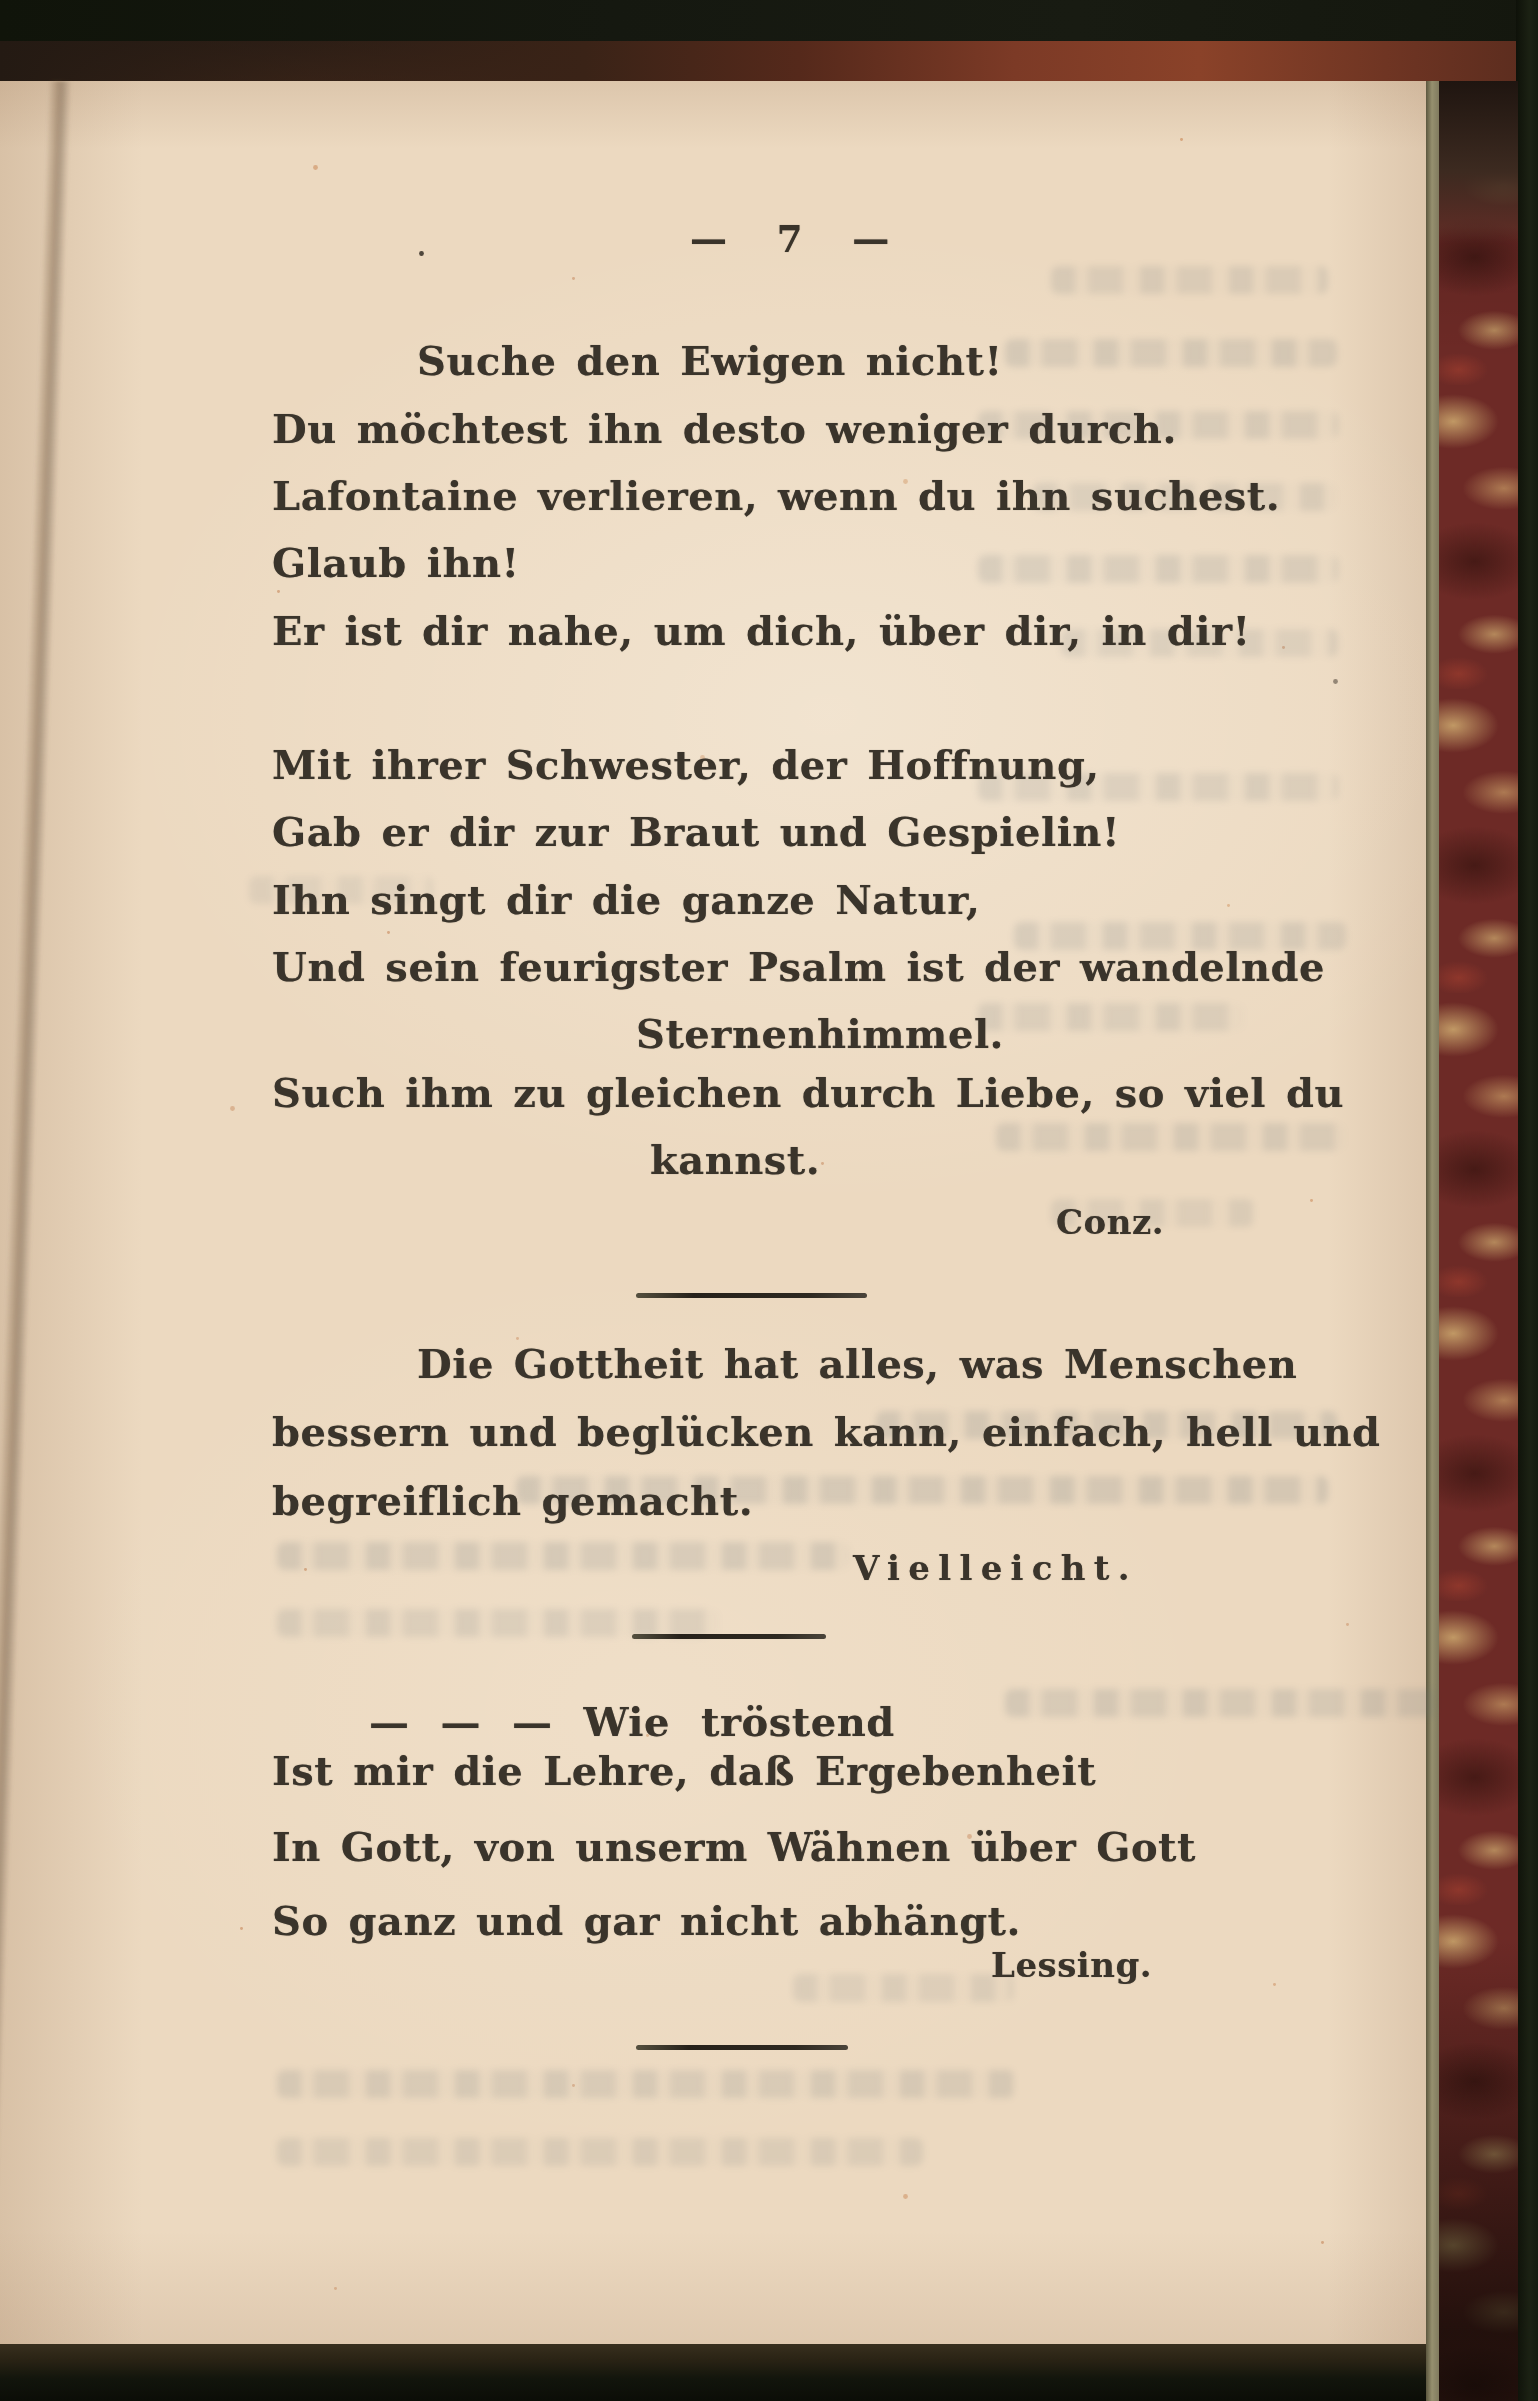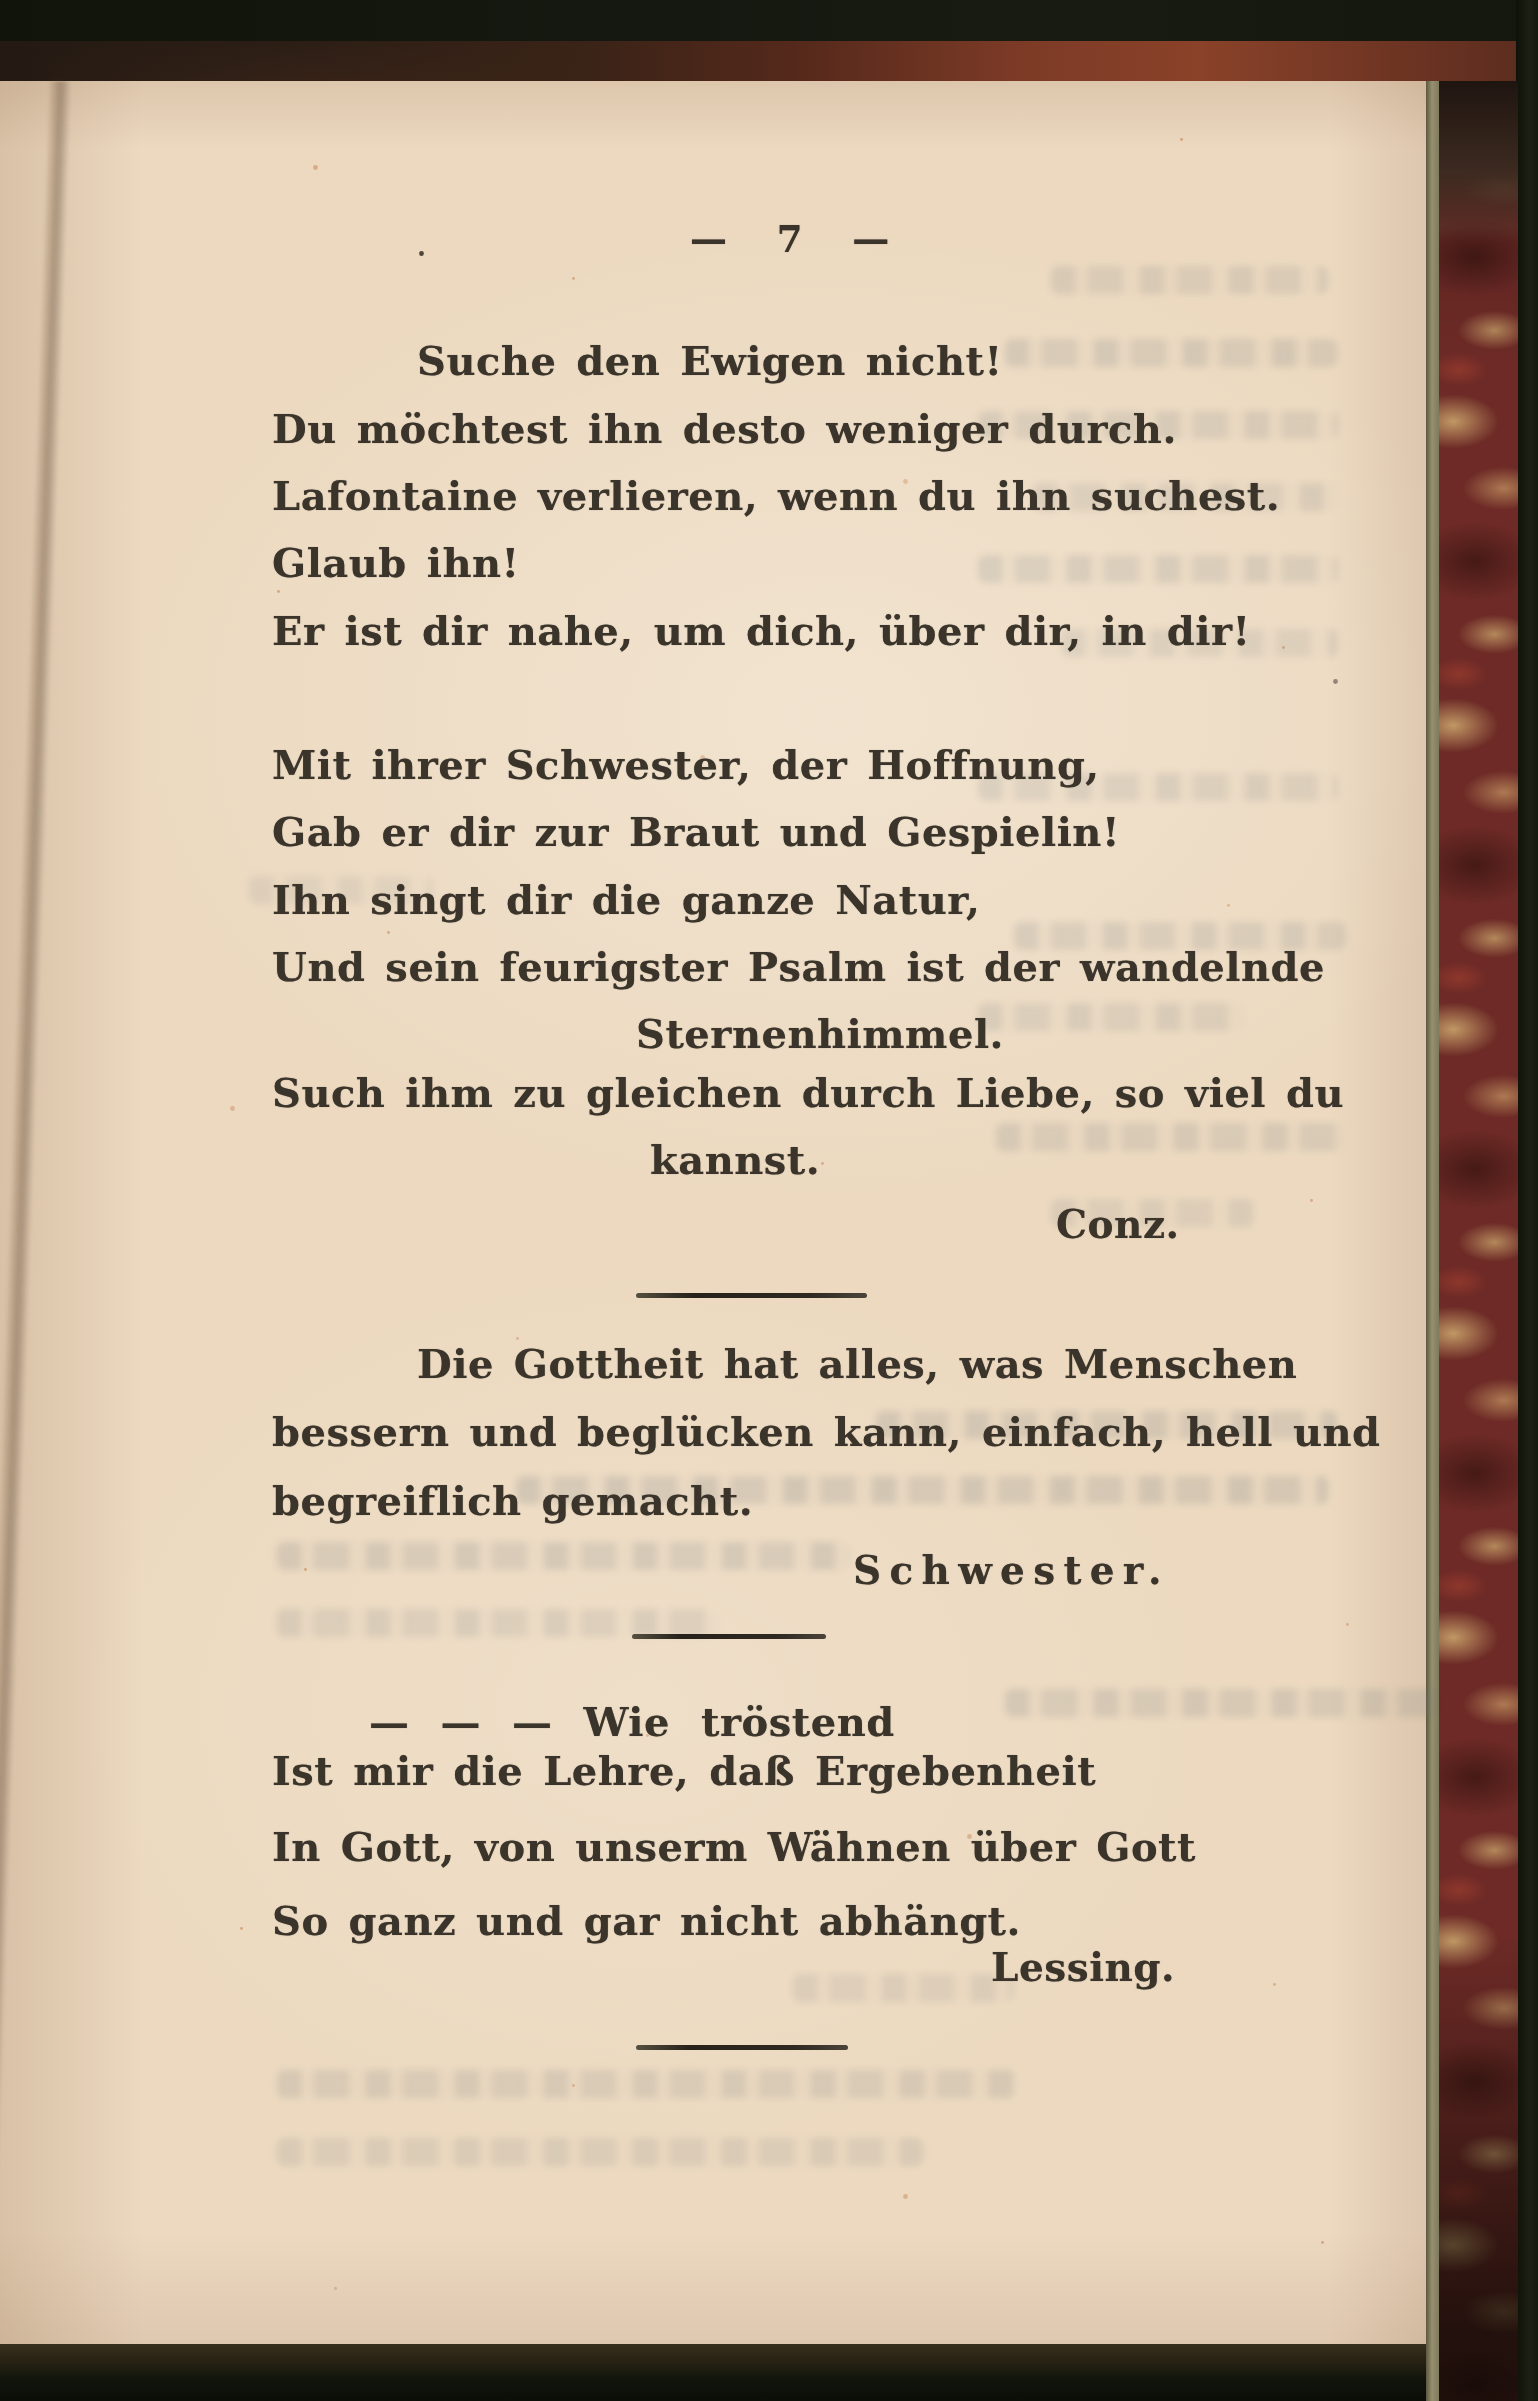--- a/index.html
+++ b/index.html
@@ -71,21 +71,21 @@
       rgba(104,114,118,.55) 0 24px, rgba(104,114,118,.10) 24px 37px,
       rgba(104,114,118,.48) 37px 72px, rgba(104,114,118,.08) 72px 89px);}
   
   .tl{position:absolute;white-space:nowrap;color:#3a342b;
     font-weight:bold;font-size:40px;line-height:1;
     letter-spacing:0.5px;word-spacing:5.5px;
     text-shadow:0 0 0.9px rgba(58,52,43,.55);}
   .header{font-size:37px;letter-spacing:1.8px;}
   .hdr-wrap{position:absolute;left:272px;top:221px;width:1037px;text-align:center;}
   .hdr-wrap span{padding:0 24px;}
-  .attr{font-size:39px;}
+  .attr{font-size:34px;}
   .attr-spaced{letter-spacing:8.3px;}
   .divider{position:absolute;height:4.6px;border-radius:2.8px;
     background:linear-gradient(90deg,#55503f,#26211a 25%,#2e2921 75%,#4a443a);}
   .dash-line{word-spacing:16.6px;margin-top:25px;}
 </style>
 </head>
 <body>
 
 <div class="scene">
 
@@ -139,21 +139,21 @@
   <div class="tl" style="left:272px;top:947px">Und sein feurigster Psalm ist der wandelnde</div>
   <div class="tl" style="left:636px;top:1014px">Sternenhimmel.</div>
   <div class="tl" style="left:272px;top:1073px">Such ihm zu gleichen durch Liebe, so viel du</div>
   <div class="tl" style="left:650px;top:1140px">kannst.</div>
   <div class="tl attr" style="left:1056px;top:1205px">Conz.</div>
   <div class="divider" style="left:636px;top:1293px;width:231px"></div>
 
   <div class="tl" style="left:417px;top:1344px">Die Gottheit hat alles, was Menschen</div>
   <div class="tl" style="left:272px;top:1481px">begreiflich gemacht.</div>
   <div class="tl" style="left:272px;top:1412px">bessern und beglücken kann, einfach, hell und</div>
-  <div class="tl attr attr-spaced" style="left:853px;top:1551px">Schwester.</div>
+  <div class="tl attr attr-spaced" style="left:853px;top:1551px">Vielleicht.</div>
   <div class="divider" style="left:632px;top:1634px;width:194px"></div>
 
   <div class="tl dash-line" style="left:369px;top:1677px">— — — Wie tröstend</div>
   <div class="tl" style="left:272px;top:1751px">Ist mir die Lehre, daß Ergebenheit</div>
   <div class="tl" style="left:272px;top:1827px">In Gott, von unserm Wähnen über Gott</div>
   <div class="tl" style="left:272px;top:1901px">So ganz und gar nicht abhängt.</div>
   <div class="tl attr" style="left:991px;top:1948px">Lessing.</div>
   <div class="divider" style="left:636px;top:2045px;width:212px"></div>
 
 </div>

